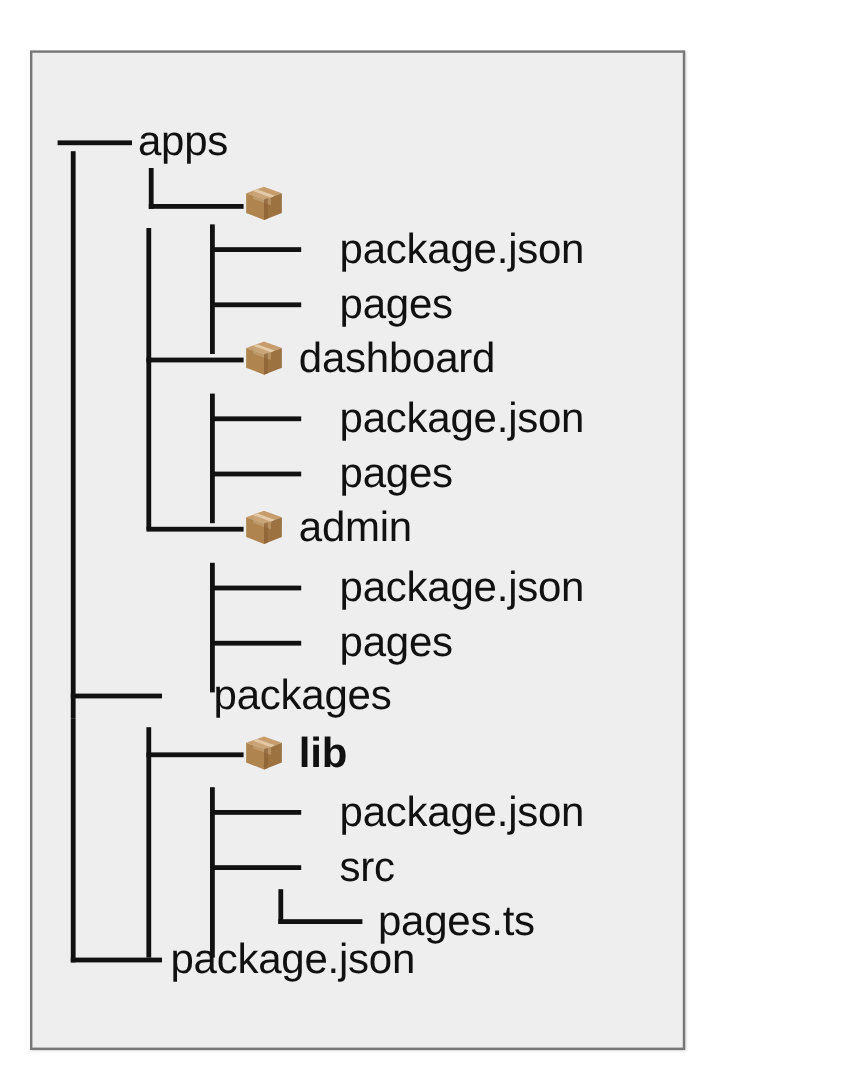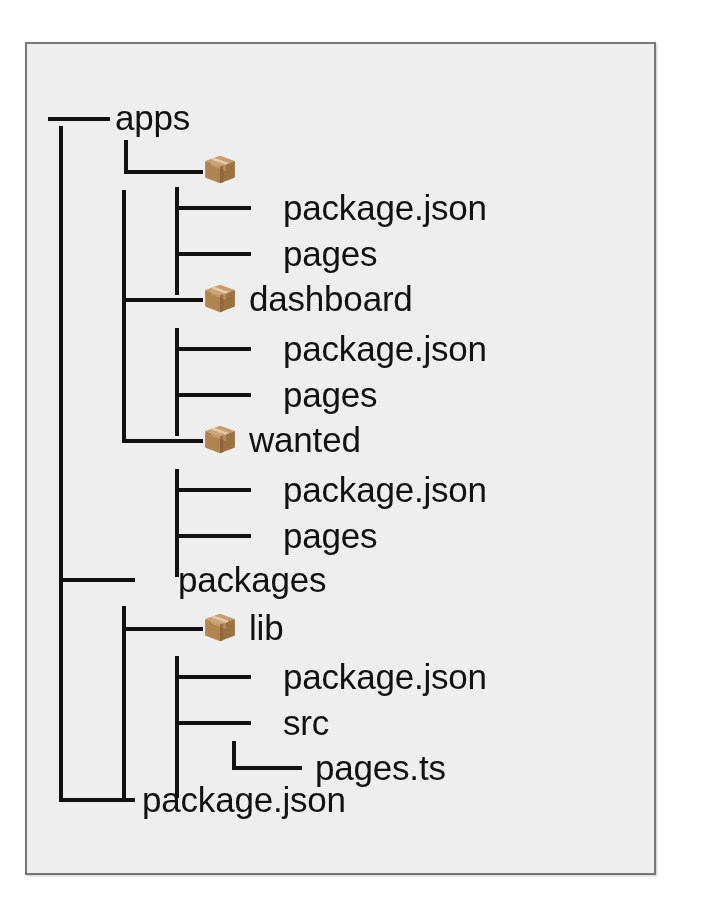--- a/index.html
+++ b/index.html
@@ -12,21 +12,21 @@
     width: 716px;
     height: 902px;
     font-family: "Liberation Sans", sans-serif;
     overflow: hidden;
   }
 
   #tree-panel {
     position: absolute;
     left: 25px;
     top: 42px;
-    width: 631px;
+    width: 546px;
     height: 833px;
     background: #eeeeee;
     border: 2px solid #777777;
     box-sizing: border-box;
     box-shadow: 1px 1px 2px rgba(0,0,0,0.22);
     overflow: hidden;
   }
 
   #tree-canvas {
     position: absolute;
@@ -156,36 +156,36 @@
 
   <div class="tree-row" style="left:176px; top:378px;">
     <svg class="pkg-icon" viewBox="0 0 64 64" aria-hidden="true">
       <polygon points="32,5 60,15 32,25 4,15" fill="#c79d6e"></polygon>
       <polygon points="4,15 32,25 32,57 4,46" fill="#b0844f"></polygon>
       <polygon points="32,25 60,15 60,46 32,57" fill="#9d7241"></polygon>
       <polygon points="21,9 49,19 43,22 15,12" fill="#e3c9a5"></polygon>
       <polygon points="15,12 43,22 43,34 15,24" fill="#c9a97f" opacity="0.55"></polygon>
       <polygon points="32,25 38,23 38,55 32,57" fill="#8b6336" opacity="0.7"></polygon>
     </svg>
-    <span class="row-label">wanted</span>
+    <span class="row-label">admin</span>
   </div>
 
   <div class="tree-row" style="left:256px; top:428px;">
     <span class="row-label">package.json</span>
   </div>
 
   <div class="tree-row" style="left:256px; top:474px;">
     <span class="row-label">pages</span>
   </div>
 
   <div class="tree-row" style="left:108px; top:518px;margin-left:43px;">
     <span class="row-label">packages</span>
   </div>
 
-  <div class="tree-row" style="left:176px; top:566px;">
+  <div class="tree-row" style="left:176px; top:566px;font-weight:bold;">
     <svg class="pkg-icon" viewBox="0 0 64 64" aria-hidden="true">
       <polygon points="32,5 60,15 32,25 4,15" fill="#c79d6e"></polygon>
       <polygon points="4,15 32,25 32,57 4,46" fill="#b0844f"></polygon>
       <polygon points="32,25 60,15 60,46 32,57" fill="#9d7241"></polygon>
       <polygon points="21,9 49,19 43,22 15,12" fill="#e3c9a5"></polygon>
       <polygon points="15,12 43,22 43,34 15,24" fill="#c9a97f" opacity="0.55"></polygon>
       <polygon points="32,25 38,23 38,55 32,57" fill="#8b6336" opacity="0.7"></polygon>
     </svg>
     <span class="row-label">lib</span>
   </div>

